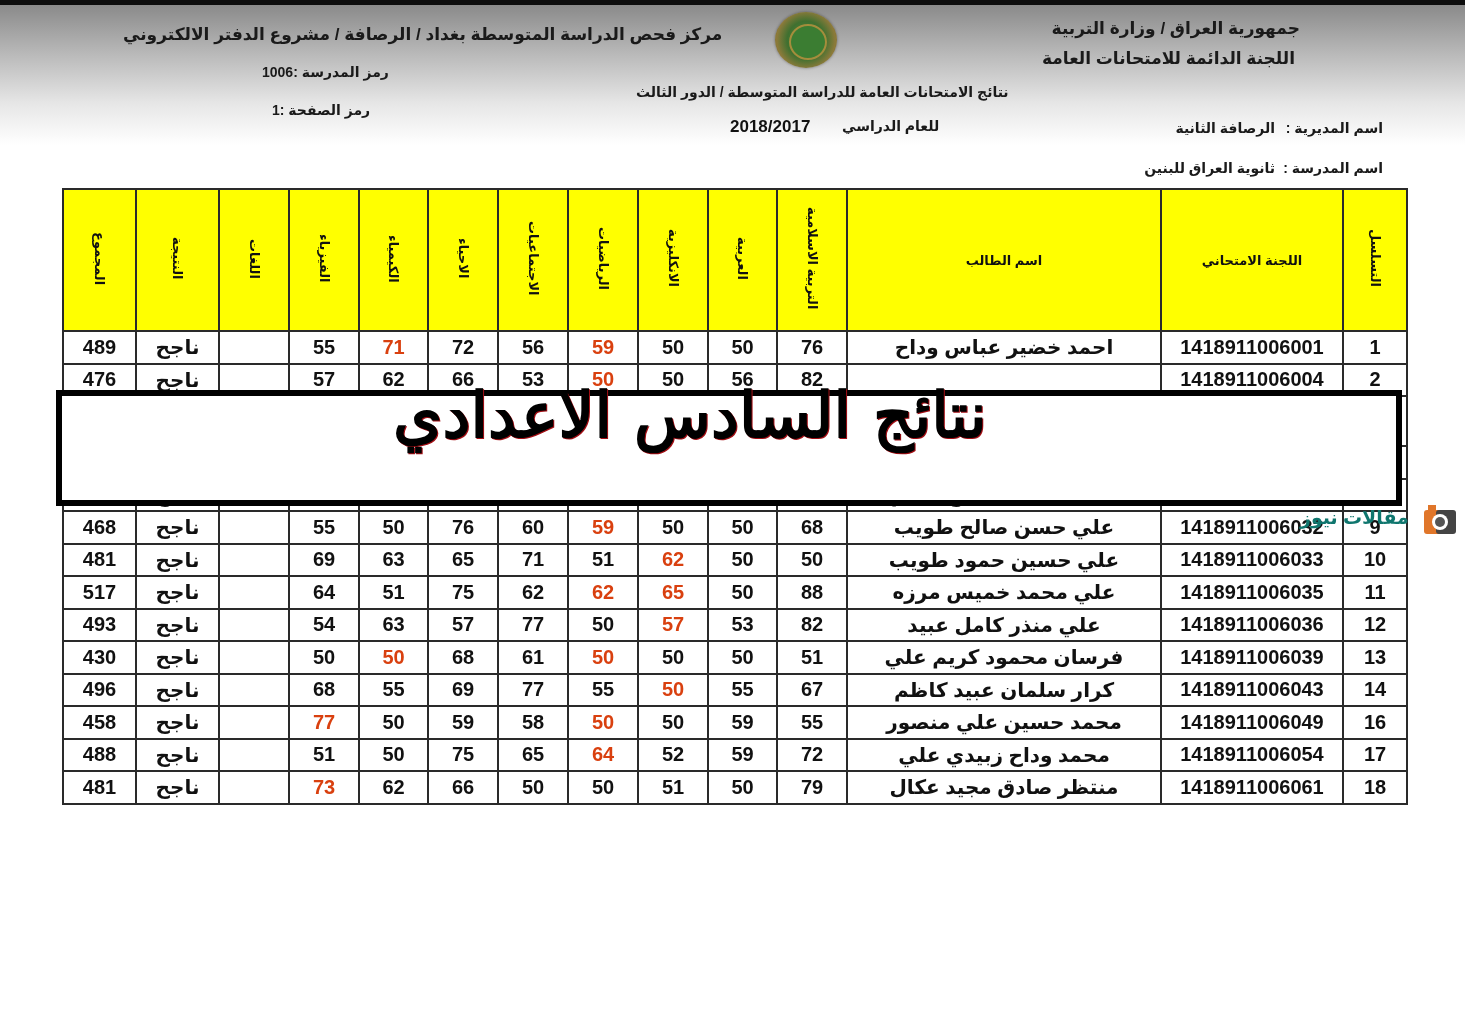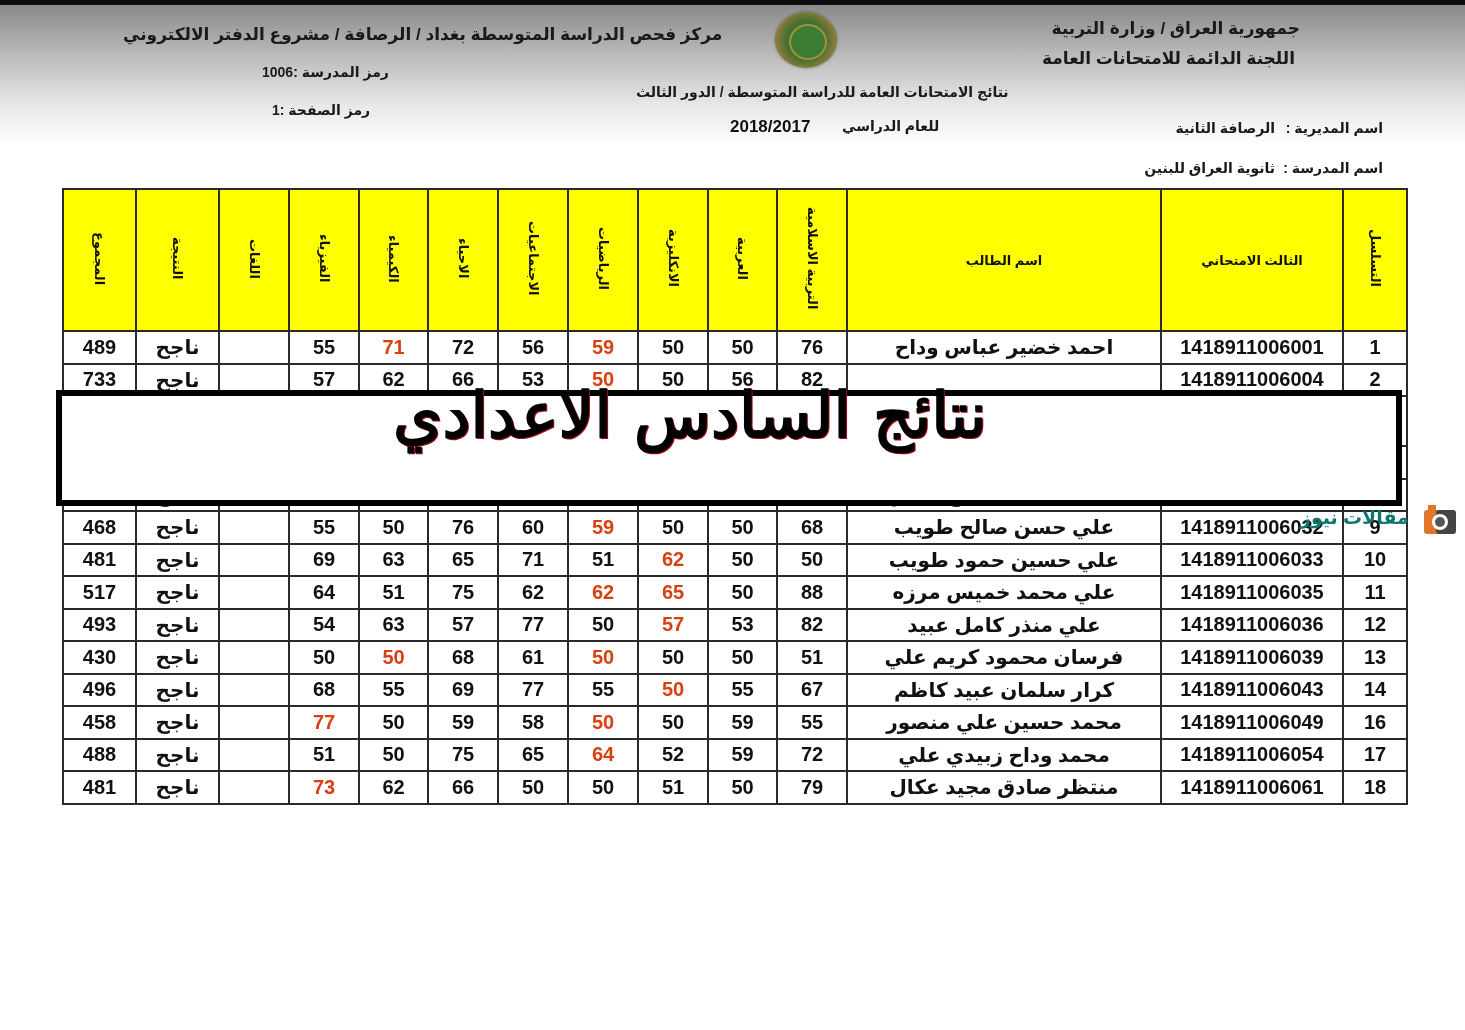--- a/index.html
+++ b/index.html
@@ -106,21 +106,21 @@
       <th><span class="vtext">اللغات</span></th>
       <th><span class="vtext">الفيزياء</span></th>
       <th><span class="vtext">الكيمياء</span></th>
       <th><span class="vtext">الاحياء</span></th>
       <th><span class="vtext">الاجتماعيات</span></th>
       <th><span class="vtext">الرياضيات</span></th>
       <th><span class="vtext">الانكليزية</span></th>
       <th><span class="vtext">العربية</span></th>
       <th><span class="vtext">التربية الاسلامية</span></th>
       <th style="direction:rtl;">اسم الطالب</th>
-      <th style="direction:rtl;">الثالث الامتحاني</th>
+      <th style="direction:rtl;">اللجنة الامتحاني</th>
       <th><span class="vtext">التسلسل</span></th>
     </tr>
   </thead>
   <tbody id="rows">
       <tr>
         <td>489</td>
         <td class="result">ناجح</td>
         <td></td>
         <td>55</td>
         <td class=" hl">71</td>
@@ -128,21 +128,21 @@
         <td>56</td>
         <td class=" hl">59</td>
         <td>50</td>
         <td>50</td>
         <td>76</td>
         <td class="name">احمد خضير عباس وداح</td>
         <td class="examno">1418911006001</td>
         <td>1</td>
       </tr>
       <tr>
-        <td>733</td>
+        <td>476</td>
         <td class="result">ناجح</td>
         <td></td>
         <td>57</td>
         <td>62</td>
         <td>66</td>
         <td>53</td>
         <td class=" hl">50</td>
         <td>50</td>
         <td>56</td>
         <td>82</td>

